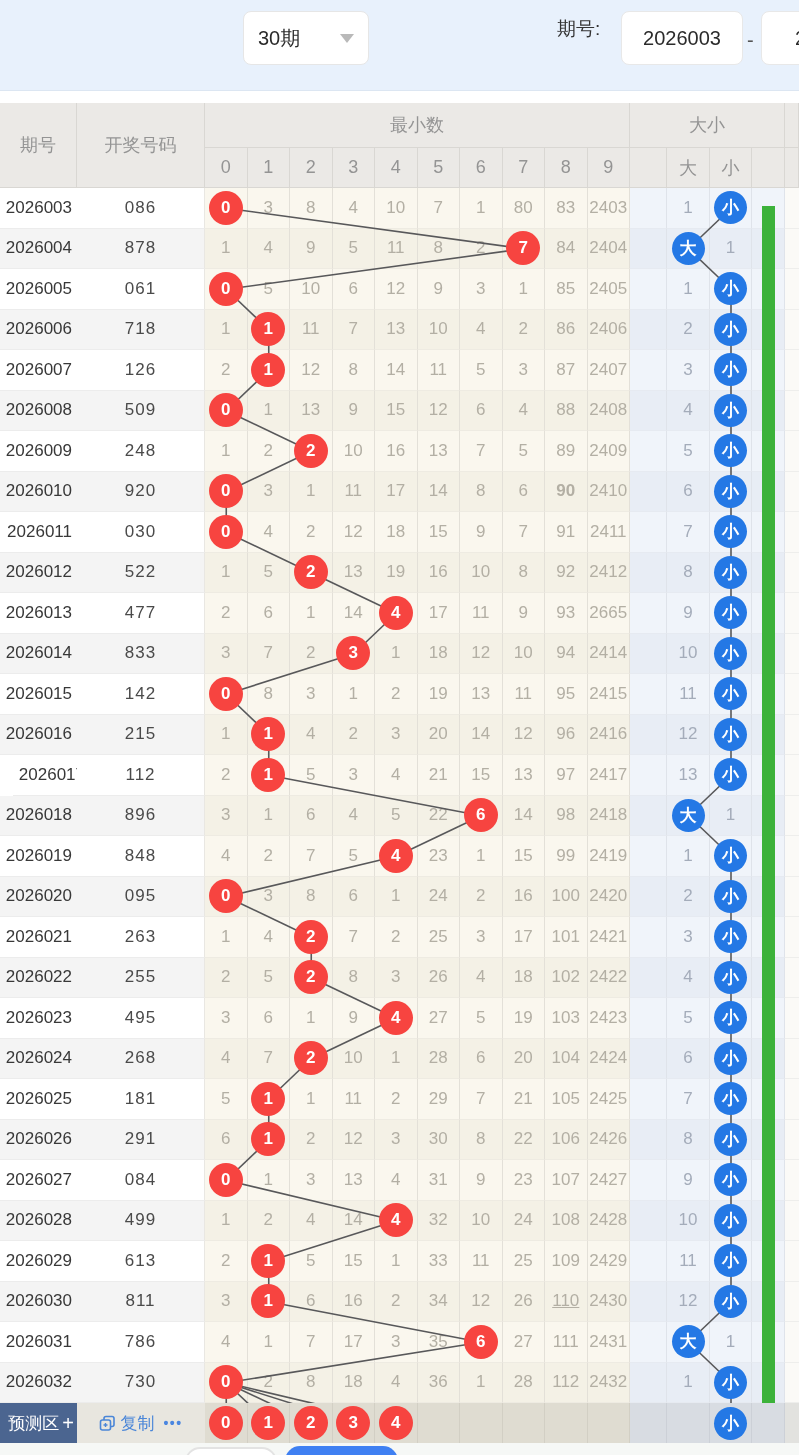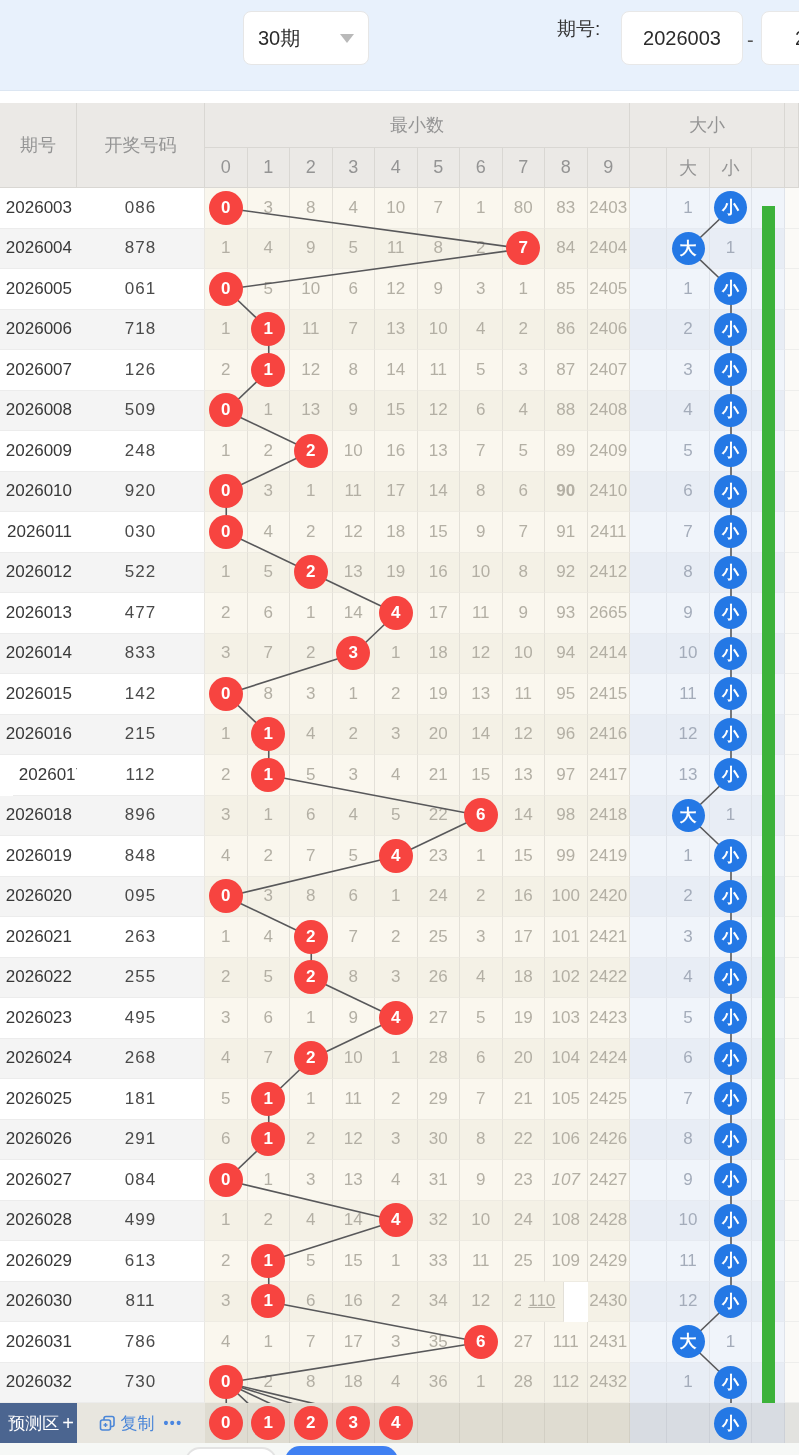--- a/index.html
+++ b/index.html
@@ -606,21 +606,21 @@
       <div class="cell mcell" style="left: 205px; top: 1160px; width: 42.5px; height: 40.5px;">
         <div class="cir red">0</div>
       </div>
       <div class="cell mcell" style="left: 247.5px; top: 1160px; width: 42.5px; height: 40.5px;">1</div>
       <div class="cell mcell" style="left: 290px; top: 1160px; width: 42.5px; height: 40.5px;">3</div>
       <div class="cell mcell" style="left: 332.5px; top: 1160px; width: 42.5px; height: 40.5px;">13</div>
       <div class="cell mcell" style="left: 375px; top: 1160px; width: 42.5px; height: 40.5px;">4</div>
       <div class="cell mcell" style="left: 417.5px; top: 1160px; width: 42.5px; height: 40.5px;">31</div>
       <div class="cell mcell" style="left: 460px; top: 1160px; width: 42.5px; height: 40.5px;">9</div>
       <div class="cell mcell" style="left: 502.5px; top: 1160px; width: 42.5px; height: 40.5px;">23</div>
-      <div class="cell mcell" style="left: 545px; top: 1160px; width: 42.5px; height: 40.5px; font-style: italic;">107</div>
+      <div class="cell mcell" style="left: 545px; top: 1160px; width: 42.5px; height: 40.5px;">107</div>
       <div class="cell mcell" style="left: 587.5px; top: 1160px; width: 42.5px; height: 40.5px;">2427</div>
       <div class="cell zcell" style="left: 630px; top: 1160px; width: 37px; height: 40.5px;"></div>
       <div class="cell zcell" style="left: 667px; top: 1160px; width: 43px; height: 40.5px;">9</div>
       <div class="cell zcell" style="left: 710px; top: 1160px; width: 42px; height: 40.5px;">
         <div class="cir blue">小</div>
       </div>
       <div class="cell zcell" style="left: 752px; top: 1160px; width: 33px; height: 40.5px;"></div>
       <div class="cell ecell" style="left: 785px; top: 1160px; width: 14px; height: 40.5px;"></div>
       <div class="cell pcell odd" style="left: 0px; top: 1200.5px; width: 77px; height: 40.5px;">2026028</div>
       <div class="cell ccell odd" style="left: 77px; top: 1200.5px; width: 128px; height: 40.5px;">499</div>
@@ -669,21 +669,21 @@
       <div class="cell mcell odd" style="left: 205px; top: 1281.5px; width: 42.5px; height: 40.5px;">3</div>
       <div class="cell mcell odd" style="left: 247.5px; top: 1281.5px; width: 42.5px; height: 40.5px;">
         <div class="cir red">1</div>
       </div>
       <div class="cell mcell odd" style="left: 290px; top: 1281.5px; width: 42.5px; height: 40.5px;">6</div>
       <div class="cell mcell odd" style="left: 332.5px; top: 1281.5px; width: 42.5px; height: 40.5px;">16</div>
       <div class="cell mcell odd" style="left: 375px; top: 1281.5px; width: 42.5px; height: 40.5px;">2</div>
       <div class="cell mcell odd" style="left: 417.5px; top: 1281.5px; width: 42.5px; height: 40.5px;">34</div>
       <div class="cell mcell odd" style="left: 460px; top: 1281.5px; width: 42.5px; height: 40.5px;">12</div>
       <div class="cell mcell odd" style="left: 502.5px; top: 1281.5px; width: 42.5px; height: 40.5px;">26</div>
-      <div class="cell mcell odd" style="left: 521px; top: 1281.5px; width: 42.5px; height: 40.5px; text-decoration: underline;">110</div>
+      <div class="cell mcell odd" style="left: 545px; top: 1281.5px; width: 42.5px; height: 40.5px; text-decoration: underline;">110</div>
       <div class="cell mcell odd" style="left: 587.5px; top: 1281.5px; width: 42.5px; height: 40.5px;">2430</div>
       <div class="cell zcell odd" style="left: 630px; top: 1281.5px; width: 37px; height: 40.5px;"></div>
       <div class="cell zcell odd" style="left: 667px; top: 1281.5px; width: 43px; height: 40.5px;">12</div>
       <div class="cell zcell odd" style="left: 710px; top: 1281.5px; width: 42px; height: 40.5px;">
         <div class="cir blue">小</div>
       </div>
       <div class="cell zcell odd" style="left: 752px; top: 1281.5px; width: 33px; height: 40.5px;"></div>
       <div class="cell ecell" style="left: 785px; top: 1281.5px; width: 14px; height: 40.5px;"></div>
       <div class="cell pcell" style="left: 0px; top: 1322px; width: 77px; height: 40.5px;">2026031</div>
       <div class="cell ccell" style="left: 77px; top: 1322px; width: 128px; height: 40.5px;">786</div>

